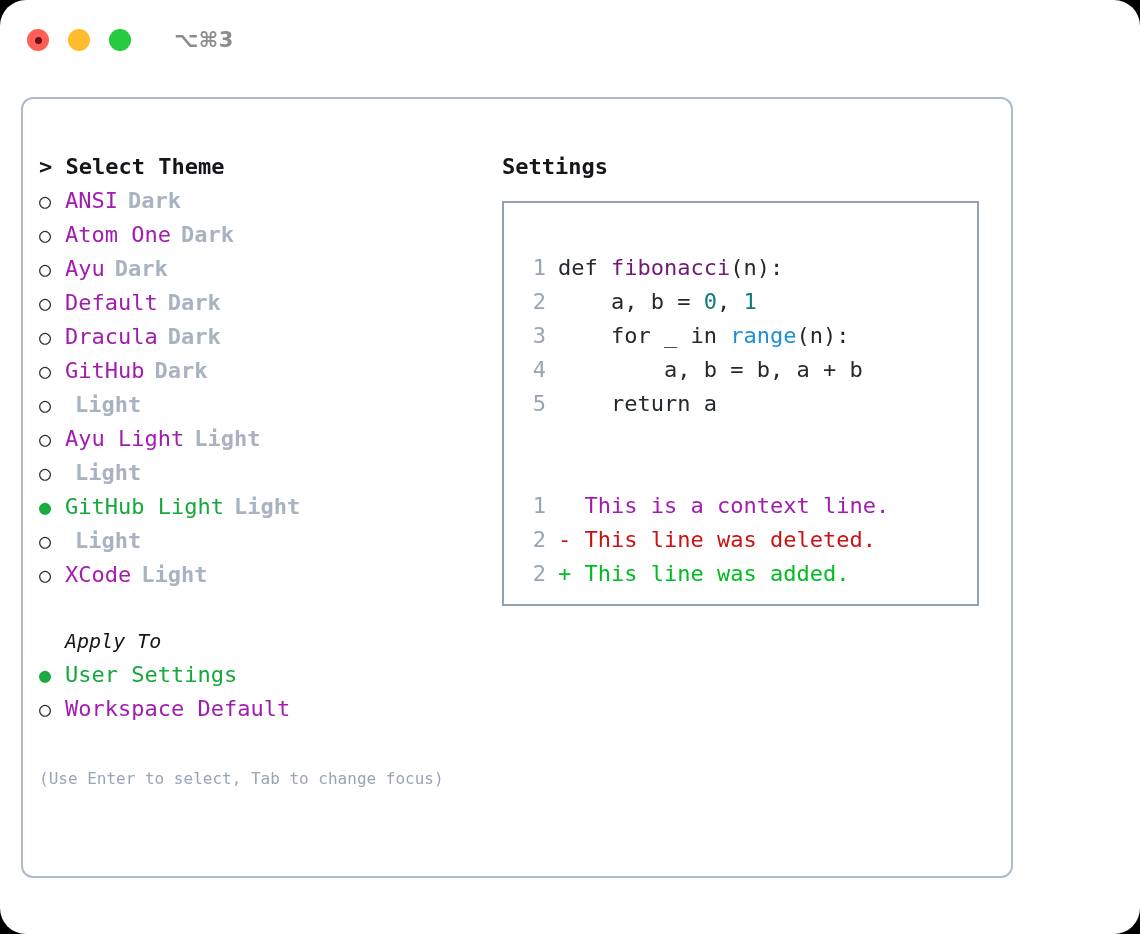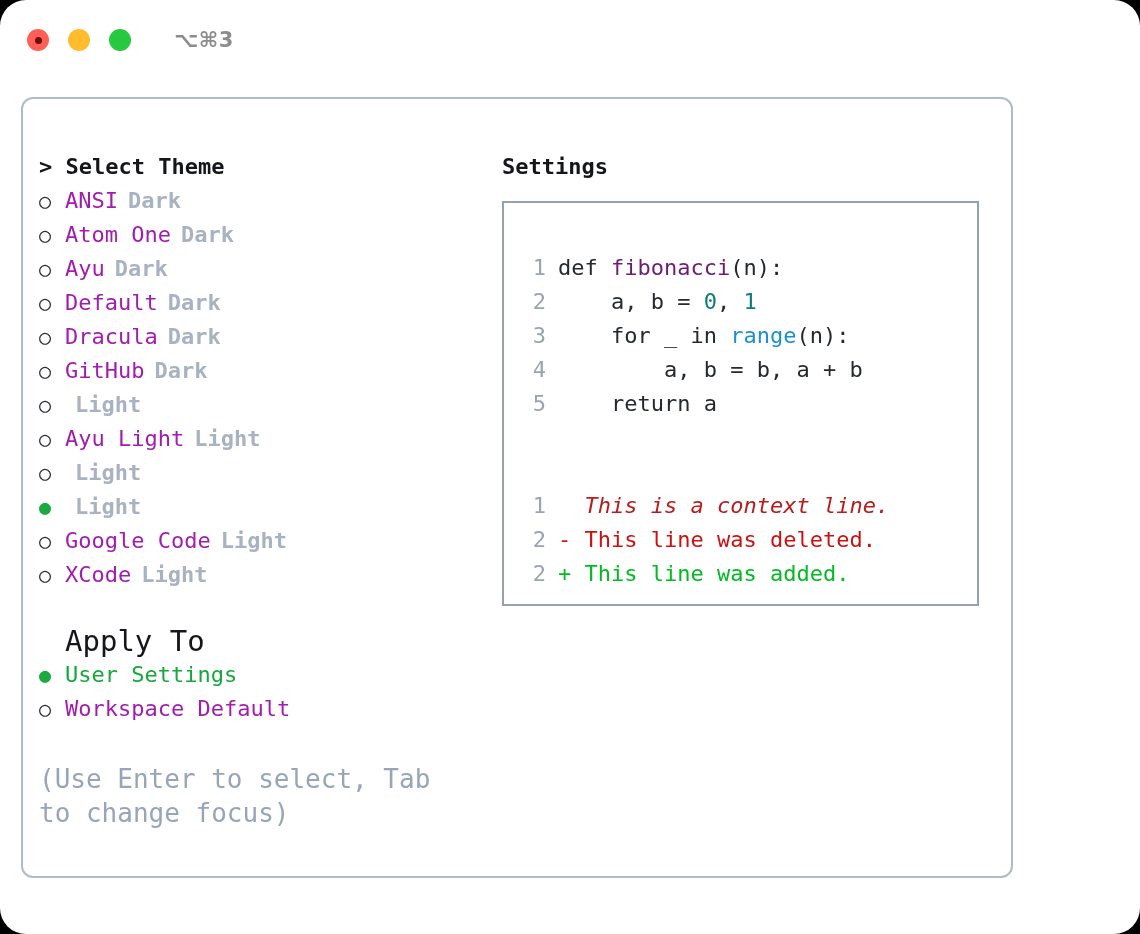--- a/index.html
+++ b/index.html
@@ -122,30 +122,31 @@
   .badge {
     color: #a8b2c0;
     margin-left: 10px;
     font-weight: bold;
   }
 
   .section-head {
     display: flex;
     align-items: center;
     line-height: 34px;
-    font-size: 29px;
+    font-size: 20px;
     white-space: pre;
     margin-top: 32px;
+    font-style: italic;
   }
   .section-head .row-label { color: #14161a; }
 
   .hint {
     margin-top: 36px;
     color: #98a4b8;
-    font-size: 26px;
+    font-size: 16px;
     line-height: 34px;
     width: 408px;
   }
 
   
   .right-pane {
     position: absolute;
     left: 479px;
     top: 51px;
     width: 490px;
@@ -174,21 +175,21 @@
     text-align: right;
     color: #98a4b3;
     margin-right: 12px;
   }
   .ctext { color: #24292e; margin-top: 36px; }
   .tok-fn   { color: #701a75; }
   .tok-num  { color: #0f7b7b; }
   .tok-bi   { color: #1c8fd4; }
   .blank-line { height: 34px; }
 
-  .dctx { color: #b91c1c; font-style: italic; }
+  .dctx { color: #a21caf; }
   .ddel { color: #cc1111; }
   .dadd { color: #00bb22; }
 </style>
 </head>
 <body>
 
 <div class="window">
 
   <div class="titlebar">
     <div class="lights">
@@ -210,22 +211,22 @@
         <div class="theme-list" id="theme-list">
             <div class="row"><span class="bullet">○</span><span class="row-label">ANSI</span><span class="badge">Dark</span></div>
             <div class="row"><span class="bullet">○</span><span class="row-label">Atom One</span><span class="badge">Dark</span></div>
             <div class="row"><span class="bullet">○</span><span class="row-label">Ayu</span><span class="badge">Dark</span></div>
             <div class="row"><span class="bullet">○</span><span class="row-label">Default</span><span class="badge">Dark</span></div>
             <div class="row"><span class="bullet">○</span><span class="row-label">Dracula</span><span class="badge">Dark</span></div>
             <div class="row"><span class="bullet">○</span><span class="row-label">GitHub</span><span class="badge">Dark</span></div>
             <div class="row"><span class="bullet">○</span><span class="badge">Light</span></div>
             <div class="row"><span class="bullet">○</span><span class="row-label">Ayu Light</span><span class="badge">Light</span></div>
             <div class="row"><span class="bullet">○</span><span class="badge">Light</span></div>
-            <div class="row selected"><span class="bullet sel">●</span><span class="badge">Light</span></div>
-            <div class="row"><span class="bullet">○</span><span class="row-label">Google Code</span><span class="badge">Light</span></div>
+            <div class="row selected"><span class="bullet sel">●</span><span class="row-label">GitHub Light</span><span class="badge">Light</span></div>
+            <div class="row"><span class="bullet">○</span><span class="badge">Light</span></div>
             <div class="row"><span class="bullet">○</span><span class="row-label">XCode</span><span class="badge">Light</span></div>
           </div>
 
         <div class="section-head">
           <span class="bullet"></span>
           <span class="row-label">Apply To</span>
         </div>
         <div id="apply-list">
             <div class="row selected"><span class="bullet sel">●</span><span class="row-label">User Settings</span></div>
             <div class="row"><span class="bullet">○</span><span class="row-label">Workspace Default</span></div>

